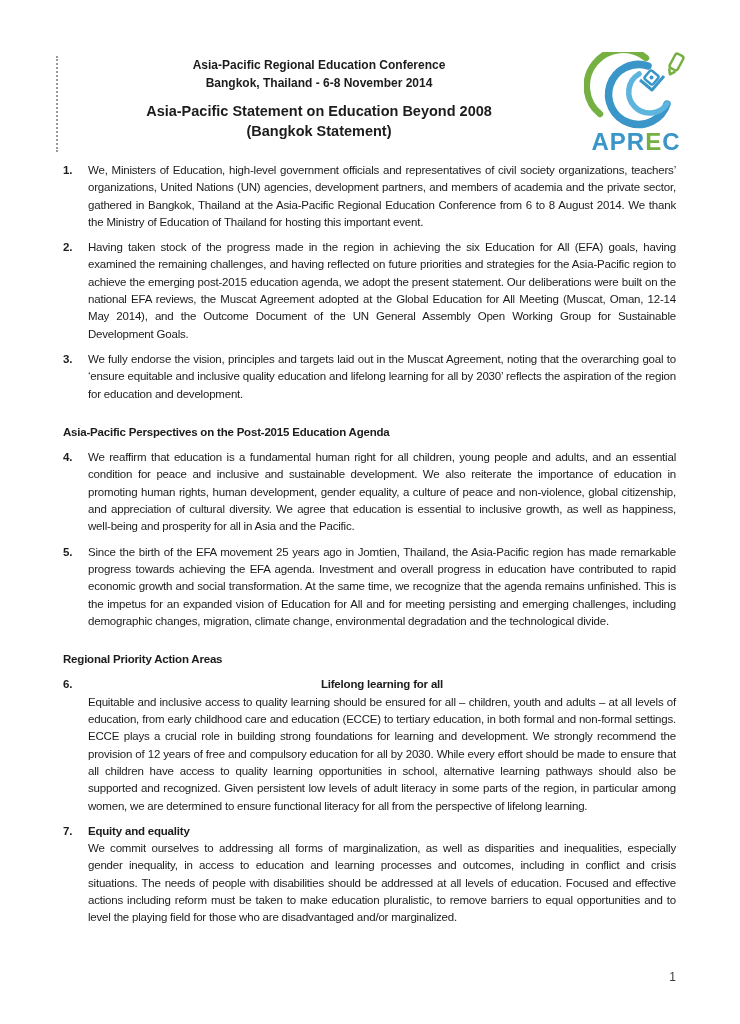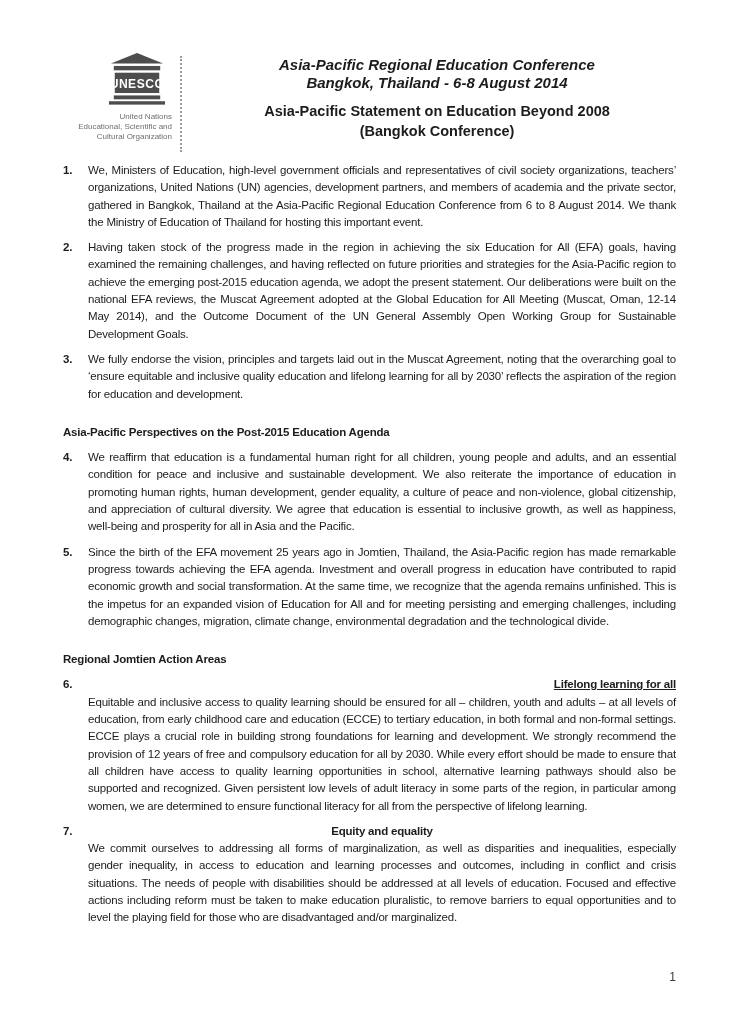--- a/index.html
+++ b/index.html
@@ -45,24 +45,23 @@
     height: 96px;
     border-left: 2px dotted #9a9a9a;
     margin-top: 4px;
   }
   .titles {
     flex: 1 1 auto;
     text-align: center;
     padding-top: 4px;
   }
   .conf-line {
-    font-size: 15px;
+    font-size: 12px;
     font-weight: bold;
     line-height: 18px;
-    font-style: italic;
   }
   .stmt-line {
     font-size: 14.5px;
     font-weight: bold;
     line-height: 20px;
   }
   .stmt-group { margin-top: 9px; }
   .aprec-block {
     flex: 0 0 auto;
     width: 112px;
@@ -118,47 +117,55 @@
     color: #3c3c3c;
   }
 </style>
 </head>
 <body>
 
 <div class="page">
 
   <div class="header">
 
-    <div class="unesco-block">
-      <svg class="unesco-temple" width="58" height="54" viewBox="0 0 60 54">
-        <polygon points="30,0 57,11 3,11" fill="#4d4d4d"></polygon>
-        <rect x="6" y="13.5" width="48" height="4.5" fill="#4d4d4d"></rect>
-        <rect x="7" y="20.5" width="46" height="21" fill="#4d4d4d"></rect>
-        <text x="30" y="36.5" text-anchor="middle" font-family="Liberation Sans, sans-serif" font-size="12.5" font-weight="bold" fill="#ffffff" letter-spacing="0.5">UNESCO</text>
-        <rect x="6" y="44" width="48" height="4" fill="#4d4d4d"></rect>
-        <rect x="1" y="50" width="58" height="3.5" fill="#4d4d4d"></rect>
-      </svg>
-      <div class="unesco-caption">
-        <div>United Nations</div>
-        <div>Educational, Scientific and</div>
-        <div>Cultural Organization</div>
-      </div>
-    </div>
 
     <div class="dotted-sep"></div>
 
     <div class="titles">
       <div class="conf-line">Asia-Pacific Regional Education Conference</div>
-      <div class="conf-line">Bangkok, Thailand - 6-8 August 2014</div>
+      <div class="conf-line">Bangkok, Thailand - 6-8 November 2014</div>
       <div class="stmt-group">
         <div class="stmt-line">Asia-Pacific Statement on Education Beyond 2008</div>
-        <div class="stmt-line">(Bangkok Conference)</div>
+        <div class="stmt-line">(Bangkok Statement)</div>
       </div>
     </div>
 
+    <div class="aprec-block">
+      <svg width="104" height="84" viewBox="0 0 104 84">
+
+        <path d="M 16 62 A 36 36 0 0 1 62 6" fill="none" stroke="#76b043" stroke-width="6.5" stroke-linecap="round"></path>
+
+        <path d="M 64 14 A 30 30 0 1 0 83 52" fill="none" stroke="#3a96c8" stroke-width="7.5" stroke-linecap="round"></path>
+
+        <path d="M 83 52 A 21 21 0 1 1 55 22" fill="none" stroke="#5db4dd" stroke-width="5.5" stroke-linecap="round"></path>
+
+        <path d="M 56 28 L 68 38 L 80 24" fill="none" stroke="#3a96c8" stroke-width="3" stroke-linejoin="round"></path>
+
+        <rect x="62" y="20" width="11" height="11" rx="2" fill="#ffffff" stroke="#3a96c8" stroke-width="2.5" transform="rotate(40 67.5 25.5)"></rect>
+        <circle cx="67.5" cy="25.5" r="2" fill="#3a96c8"></circle>
+
+        <g transform="rotate(28 92 12)">
+          <rect x="87" y="2" width="9" height="16" rx="2.5" fill="#ffffff" stroke="#76b043" stroke-width="2.5"></rect>
+          <path d="M 88 19 L 91.5 24 L 95 19" fill="none" stroke="#76b043" stroke-width="2.5" stroke-linejoin="round"></path>
+        </g>
+      </svg>
+      <div class="aprec-word">
+        <span class="aprec-letter-blue">A</span><span class="aprec-letter-blue">P</span><span class="aprec-letter-blue">R</span><span class="aprec-letter-green">E</span><span class="aprec-letter-blue">C</span>
+      </div>
+    </div>
   </div>
 
   <div class="content">
 
     <div class="para">
       <span class="pnum">1.</span>
       <span class="ptext">We, Ministers of Education, high-level government officials and representatives of civil society organizations, teachers’ organizations, United Nations (UN) agencies, development partners, and members of academia and the private sector, gathered in Bangkok, Thailand at the Asia-Pacific Regional Education Conference from 6 to 8 August 2014. We thank the Ministry of Education of Thailand for hosting this important event.</span>
     </div>
 
     <div class="para">
@@ -176,34 +183,34 @@
     <div class="para">
       <span class="pnum">4.</span>
       <span class="ptext">We reaffirm that education is a fundamental human right for all children, young people and adults, and an essential condition for peace and inclusive and sustainable development. We also reiterate the importance of education in promoting human rights, human development, gender equality, a culture of peace and non-violence, global citizenship, and appreciation of cultural diversity. We agree that education is essential to inclusive growth, as well as happiness, well-being and prosperity for all in Asia and the Pacific.</span>
     </div>
 
     <div class="para">
       <span class="pnum">5.</span>
       <span class="ptext">Since the birth of the EFA movement 25 years ago in Jomtien, Thailand, the Asia-Pacific region has made remarkable progress towards achieving the EFA agenda. Investment and overall progress in education have contributed to rapid economic growth and social transformation. At the same time, we recognize that the agenda remains unfinished. This is the impetus for an expanded vision of Education for All and for meeting persisting and emerging challenges, including demographic changes, migration, climate change, environmental degradation and the technological divide.</span>
     </div>
 
-    <div class="doc-heading">Regional Jomtien Action Areas</div>
+    <div class="doc-heading">Regional Priority Action Areas</div>
 
     <div class="para">
       <span class="pnum">6.</span>
       <span class="ptext">
-        <span class="section-title" style="display:block; text-align:right;text-decoration:underline;">Lifelong learning for all</span>
+        <span class="section-title" style="display:block; text-align:center;">Lifelong learning for all</span>
         <span>Equitable and inclusive access to quality learning should be ensured for all – children, youth and adults – at all levels of education, from early childhood care and education (ECCE) to tertiary education, in both formal and non-formal settings. ECCE plays a crucial role in building strong foundations for learning and development. We strongly recommend the provision of 12 years of free and compulsory education for all by 2030. While every effort should be made to ensure that all children have access to quality learning opportunities in school, alternative learning pathways should also be supported and recognized. Given persistent low levels of adult literacy in some parts of the region, in particular among women, we are determined to ensure functional literacy for all from the perspective of lifelong learning.</span>
       </span>
     </div>
 
     <div class="para">
       <span class="pnum">7.</span>
       <span class="ptext">
-        <span class="section-title" style="display:block; text-align:center;">Equity and equality</span>
+        <span class="section-title" style="display:block; text-align:left;">Equity and equality</span>
         <span>We commit ourselves to addressing all forms of marginalization, as well as disparities and inequalities, especially gender inequality, in access to education and learning processes and outcomes, including in conflict and crisis situations. The needs of people with disabilities should be addressed at all levels of education. Focused and effective actions including reform must be taken to make education pluralistic, to remove barriers to equal opportunities and to level the playing field for those who are disadvantaged and/or marginalized.</span>
       </span>
     </div>
 
   </div>
 
   <div class="page-number">1</div>
 
 </div>
 

